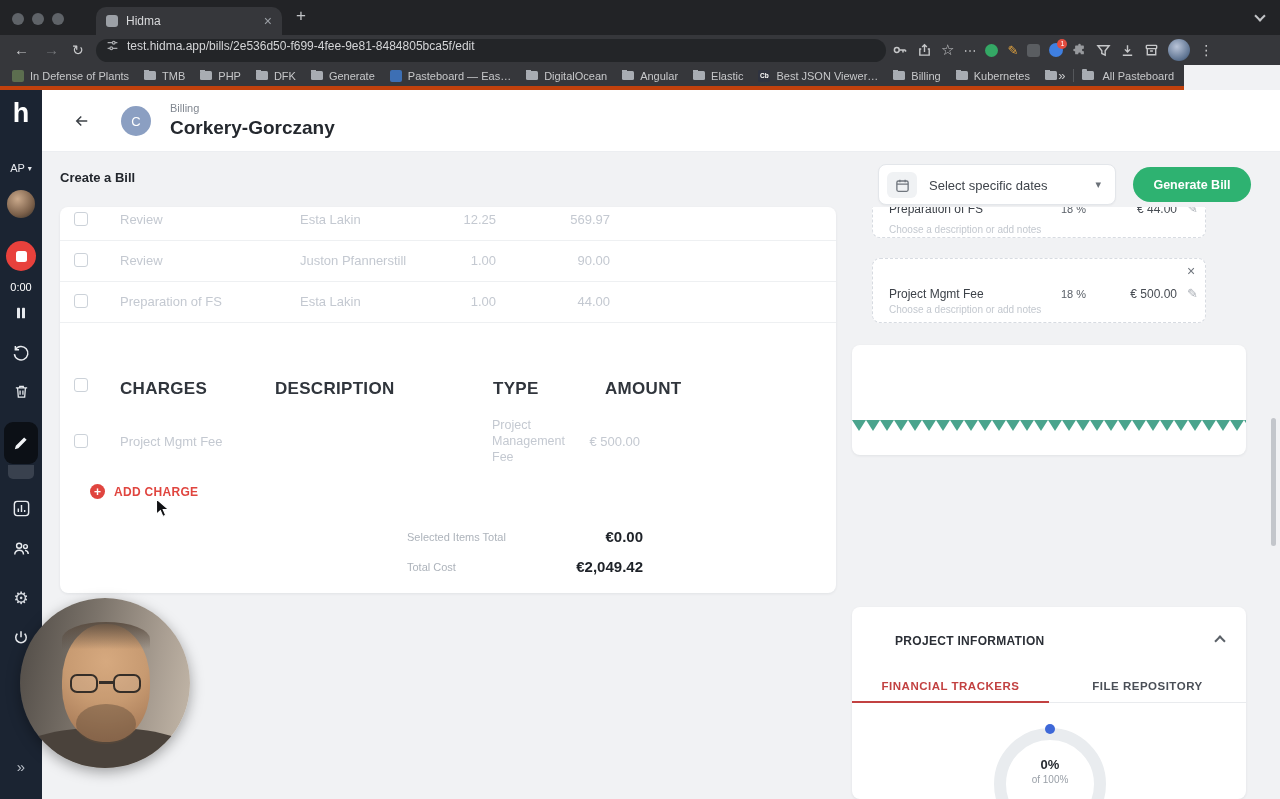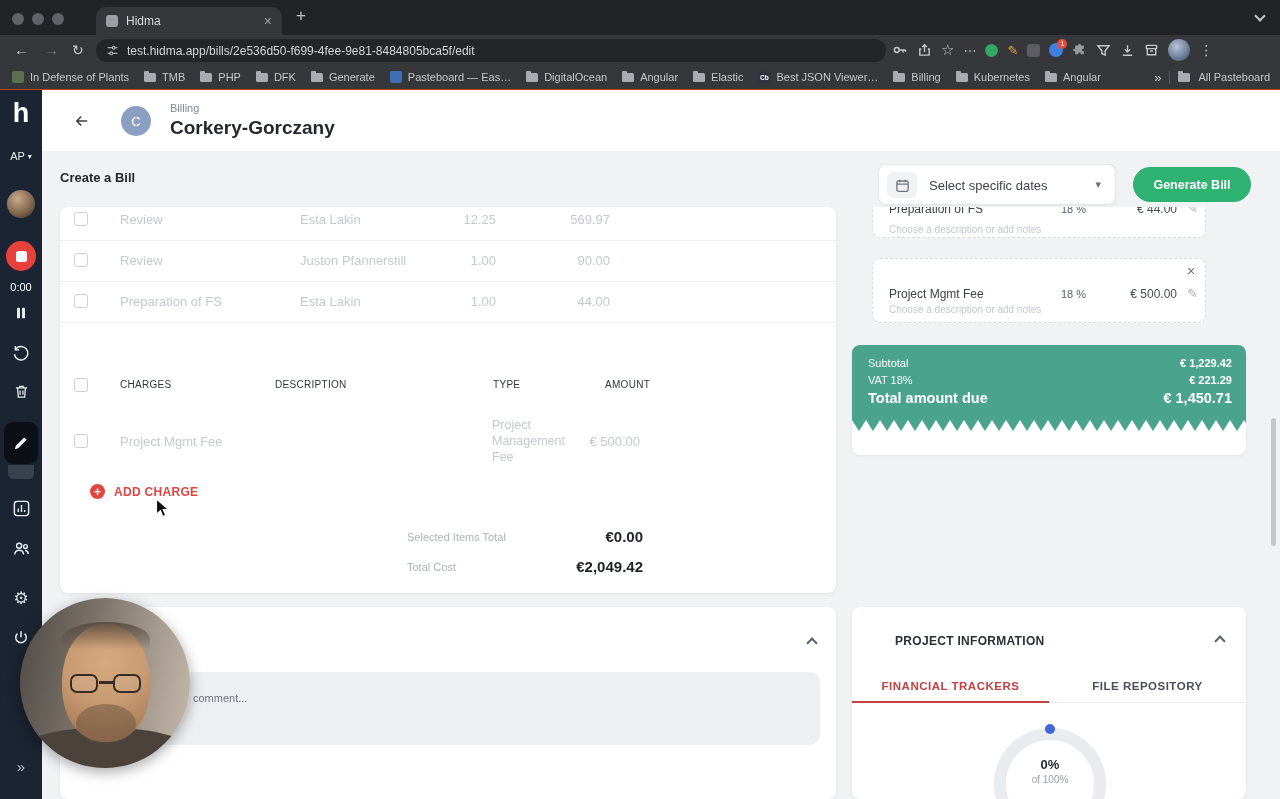--- a/index.html
+++ b/index.html
@@ -13,30 +13,30 @@
   .tl{width:12px;height:12px;border-radius:50%;background:#5f6368;display:inline-block;margin-right:8px}
   .tab{position:absolute;left:96px;top:7px;width:186px;height:28px;background:#36373b;border-radius:10px 10px 0 0;display:flex;align-items:center;padding:0 10px;color:#d8d9db;font-size:12px}
   .tab-favicon{width:12px;height:12px;border-radius:3px;background:#9ca0a6;margin-right:8px;flex:0 0 auto}
   .tab-close{margin-left:auto;color:#9ca0a6;font-size:14px;line-height:1}
   .newtab{position:absolute;left:296px;top:6px;color:#c2c4c7;font-size:17px}
   .chev{display:inline-block;width:8px;height:8px;border-right:2px solid #c2c4c7;border-bottom:2px solid #c2c4c7}
   .chev.down{transform:rotate(45deg)}
   .chev.up{border-color:#5b6168;transform:rotate(225deg)}
   .toolbar{position:absolute;left:0;top:35px;width:1280px;height:30px;background:#36373b}
   .navg{position:absolute;top:6px;color:#c9cacc;font-size:15px;line-height:18px}
-  .urlpill{position:absolute;left:96px;top:4px;width:790px;height:23px;background:#232528;border-radius:12px;display:flex;align-items:center;padding:0 10px;color:#d4d5d7;font-size:12px}
+  .urlpill{position:absolute;left:96px;top:4px;width:790px;height:23px;background:#232528;border-radius:12px;display:flex;padding:0 10px;color:#d4d5d7;font-size:12px}
   .urltext{margin-left:8px;white-space:nowrap}
   .ticons{position:absolute;left:892px;top:0;height:30px;display:flex;align-items:center;gap:9px}
   .ticons span,.ticons div{display:flex;align-items:center;justify-content:center}
   .exg{width:13px;height:13px;border-radius:50%;background:#34a865}
   .exd{width:13px;height:13px;border-radius:3px;background:#6a6d72;opacity:.7}
   .exb{position:relative;width:14px;height:14px;border-radius:50%;background:#3f7fe0}
   .exb .badge{position:absolute;right:-4px;top:-4px;min-width:10px;height:10px;border-radius:5px;background:#e24c3f;color:#fff;font-size:7px;line-height:10px;text-align:center;padding:0 1px}
   .avatar-sm{width:22px;height:22px;border-radius:50%;background:radial-gradient(circle at 40% 35%,#b9c4d8,#5b718f 70%,#2c3a4d)}
-  .bookmarksbar{position:absolute;left:0;top:65px;width:1280px;height:25px;background:#36373b;border-bottom:1px solid #c2410c;display:flex;align-items:center;padding:0 10px 0 12px}
+  .bookmarksbar{position:absolute;left:0;top:65px;width:1184px;height:25px;background:#36373b;border-bottom:4px solid #c2410c;display:flex;align-items:center;padding:0 10px 0 12px}
   .bml{display:flex;align-items:center;gap:15px;overflow:hidden;flex:1}
   .bm{display:flex;align-items:center;gap:6px;flex:0 0 auto}
   .bm-label{color:#c7c8ca;font-size:11px;white-space:nowrap}
   .fld{width:12px;height:9px;background:#a8acb2;border-radius:1.5px;position:relative}
   .fld::before{content:"";position:absolute;top:-2px;left:0;width:5px;height:3px;background:#a8acb2;border-radius:1px 1px 0 0}
   .site{width:12px;height:12px;border-radius:2px;display:flex;align-items:center;justify-content:center;color:#fff;font-size:6.5px;font-weight:bold}
   .bmr{display:flex;align-items:center;gap:8px;flex:0 0 auto;color:#c7c8ca}
   .bm-div{width:1px;height:13px;background:#55575b}
 
   
@@ -51,21 +51,21 @@
   .appheader{position:absolute;left:42px;top:90px;width:1238px;height:62px;background:#fff;border-bottom:1px solid #eceef1;z-index:2}
   .avC{position:absolute;left:79px;top:16px;width:30px;height:30px;border-radius:50%;background:#8b9fc2;color:#fff;font-size:13px;display:flex;align-items:center;justify-content:center}
   .content-bg{position:absolute;left:42px;top:152px;right:0;bottom:0;background:#f1f2f4;z-index:1}
 
   .z2{z-index:2}
   .card{position:absolute;background:#fff;border-radius:8px;box-shadow:0 1px 3px rgba(20,28,40,.07);z-index:2}
   .dashedcard{position:absolute;background:#fff;border:1px dashed #d7dbe1;border-radius:8px}
   .cbx{position:absolute;width:14px;height:14px;border:1.5px solid #ccd2d9;border-radius:3px;background:#fff}
   .hline{position:absolute;left:0;right:0;height:1px;background:#eef0f2}
   .fade{color:#c4c9d1}
-  .thead{font-size:10px;font-weight:normal;color:#30353c;letter-spacing:.3px}
+  .thead{font-size:17px;font-weight:bold;color:#30353c;letter-spacing:.3px}
   .t13{font-size:13px}
   .rightal{text-align:right}
   .pencil-ic{color:#a9aeb5;font-size:13px}
 
   .datefilter{position:absolute;left:878px;top:164px;width:238px;height:41px;background:#fff;border:1px solid #e3e6ea;border-radius:8px;box-shadow:0 1px 2px rgba(0,0,0,.04);z-index:2}
   .calbox{position:absolute;left:8px;top:7px;width:30px;height:26px;background:#f0f2f4;border-radius:6px;display:flex;align-items:center;justify-content:center}
   .genbtn{position:absolute;left:1133px;top:167px;width:118px;height:35px;border-radius:18px;background:#2eb271;color:#fff;font-size:12.5px;font-weight:bold;display:flex;align-items:center;justify-content:center;z-index:2}
 
   .addplus{position:absolute;width:15px;height:15px;border-radius:50%;background:#e0453f;color:#fff;font-size:12px;font-weight:bold;display:flex;align-items:center;justify-content:center;line-height:1}
   .addlabel{color:#e0453f;font-size:12px;font-weight:bold;letter-spacing:.3px}
@@ -227,21 +227,21 @@
     <div class="bmr">
       <span style="font-size:13px">»</span>
       <span class="bm-div"></span>
       <span class="fld"></span>
       <span class="bm-label">All Pasteboard</span>
     </div>
   </div>
 
   <div class="sidenav">
     <div class="sd" style="top:8px;color:#fff;font-size:27px;font-weight:bold">h</div>
-    <div class="sd" style="top:60px;color:#e6e9ee;font-size:11px;gap:3px">
+    <div class="sd" style="top:72px;color:#e6e9ee;font-size:11px;gap:3px">
         <span>AP</span>
         <span style="font-size:8px">▾</span>
       </div>
     <div class="sd" style="top:100px">
         <span style="width:28px;height:28px;border-radius:50%;background:radial-gradient(circle at 38% 32%,#caa98b,#7a5f49 62%,#2e2a26)"></span>
       </div>
     <div class="sd" style="top:151px">
         <span class="rec">
           <span class="sq"></span>
         </span>
@@ -378,43 +378,30 @@
   <div class="dashedcard z2" style="left:872px;top:258px;width:334px;height:65px;position:absolute">
     <span class="abs" style="left:314px;top:4px;font-size:14px;color:#6f757d">×</span>
     <span class="abs" style="left:16px;top:28px;font-size:12px;color:#3c4148">Project Mgmt Fee</span>
     <span class="abs" style="left:16px;top:45px;font-size:10px;color:#c3c8cf">Choose a description or add notes</span>
     <span class="abs" style="left:188px;top:29px;font-size:11px;color:#5a6068">18 %</span>
     <span class="abs rightal" style="left:216px;top:28px;width:88px;font-size:12px;color:#474c53">€ 500.00</span>
     <span class="abs pencil-ic" style="left:314px;top:27px">✎</span>
   </div>
 
   <div class="card" style="left:852px;top:345px;width:394px;height:110px">
-    <div class="receipt-teal">
-      <span class="abs sumlabel" style="left:16px;top:12px">Subtotal</span>
-      <span class="abs sumval rightal" style="right:14px;top:12px">€ 1,229.42</span>
-      <span class="abs sumlabel" style="left:16px;top:29px">VAT 18%</span>
-      <span class="abs sumval rightal" style="right:14px;top:29px">€ 221.29</span>
-      <span class="abs" style="left:16px;top:45px;font-size:14.5px;font-weight:bold">Total amount due</span>
-      <span class="abs rightal" style="right:14px;top:45px;font-size:14.5px;font-weight:bold">€ 1,450.71</span>
-    </div>
     <svg class="abs" style="left:0;top:75px" width="394" height="12">
       <defs>
           <pattern id="zzp" width="14" height="12" patternUnits="userSpaceOnUse">
             <polygon points="0,0 14,0 7,11" fill="#4aa48d"></polygon>
           </pattern>
         </defs>
       <rect width="394" height="12" fill="url(#zzp)"></rect>
     </svg>
   </div>
 
-  <div class="card" style="left:60px;top:607px;width:776px;height:192px">
-    <span class="chev up abs" style="left:748px;top:32px"></span>
-    <div class="abs" style="left:24px;top:65px;width:736px;height:73px;background:#edeff2;border-radius:10px"></div>
-    <span class="abs" style="left:133px;top:85px;font-size:11px;color:#6f7680">comment...</span>
-  </div>
 
   <div class="card" style="left:852px;top:607px;width:394px;height:192px;overflow:hidden">
     <span class="abs" style="left:43px;top:27px;font-size:12px;font-weight:bold;color:#2b2f36;letter-spacing:.3px">PROJECT INFORMATION</span>
     <span class="chev up abs" style="left:364px;top:30px"></span>
     <div class="tabsrow">
       <span class="ptab idle" style="left:197px">FILE REPOSITORY</span>
       <span class="ptab active" style="left:0">FINANCIAL TRACKERS</span>
     </div>
     <div class="ring"></div>
     <div class="ringdot"></div>

